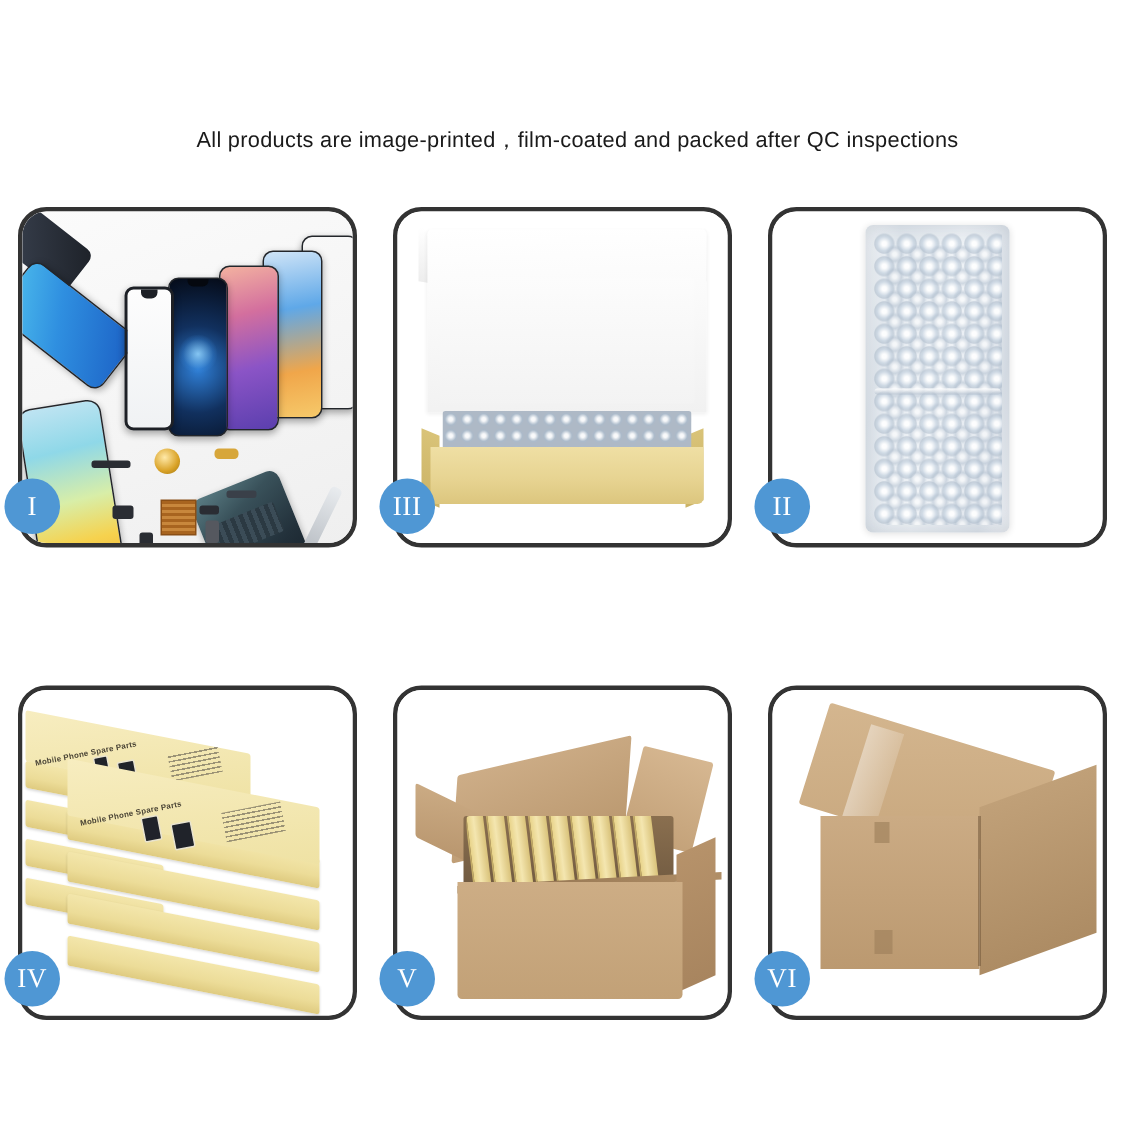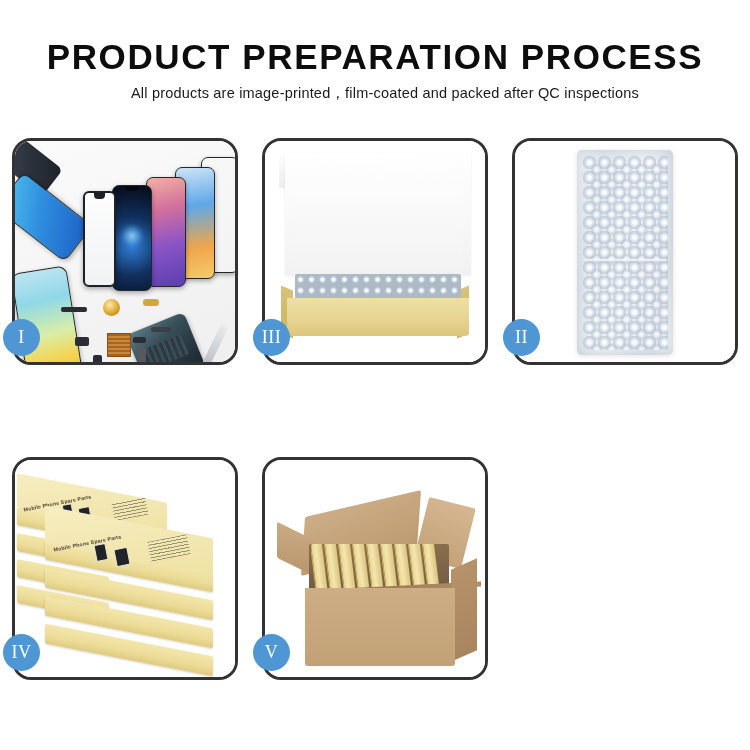--- a/index.html
+++ b/index.html
@@ -312,21 +312,20 @@
     transform: skewY(17deg) skewX(-16deg);
   }
   .c6-seamV { position:absolute; background: rgba(120,92,60,.55); }
   .c6-edge  { position:absolute; background: rgba(105,80,52,.5); }
 </style>
 </head>
 <body>
 
 <div id="page">
 
-  <div class="title">PRODUCT PREPARATION PROCESS</div>
   <div class="subtitle">All products are image-printed，film-coated and packed after QC inspections</div>
 
   <div class="grid">
 
     <div class="panel">
       <div class="panel-inner p1">
         <div class="ph-tilt2"></div>
         <div class="phone ph-tilt"></div>
         <div class="phone ph-teal"></div>
         <div class="phone ph-blue"></div>
@@ -425,15 +424,27 @@
           <div class="c5-bar" style="left:100px;"></div>
           <div class="c5-bar" style="left:114px;"></div>
         </div>
         <div class="c5-rim"></div>
         <div class="c5-sideR"></div>
         <div class="c5-body"></div>
       </div>
       <div class="badge">V</div>
     </div>
 
+    <div class="panel">
+      <div class="panel-inner p6">
+        <div class="c6-top"></div>
+        <div class="c6-tape"></div>
+        <div class="c6-side"></div>
+        <div class="c6-front"></div>
+        <div class="c6-edge" style="left:137px;top:84px;width:2px;height:100px;"></div>
+        <div class="c6-seamV" style="left:68px;top:88px;width:10px;height:14px;background:rgba(150,120,84,.55);"></div>
+        <div class="c6-seamV" style="left:68px;top:160px;width:12px;height:16px;background:rgba(150,120,84,.5);"></div>
+      </div>
+      <div class="badge">VI</div>
+    </div>
 
   </div>
 </div>
 
 </body></html>

